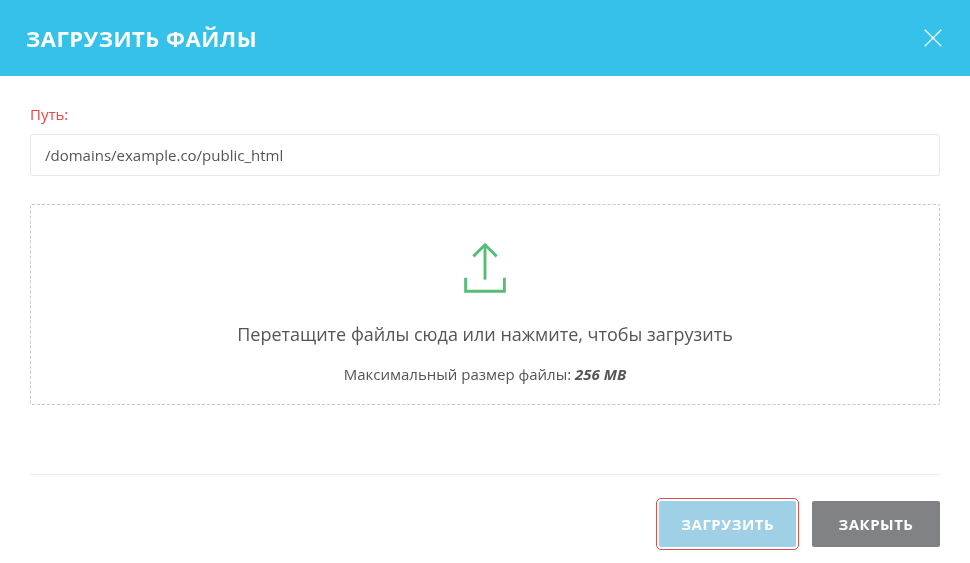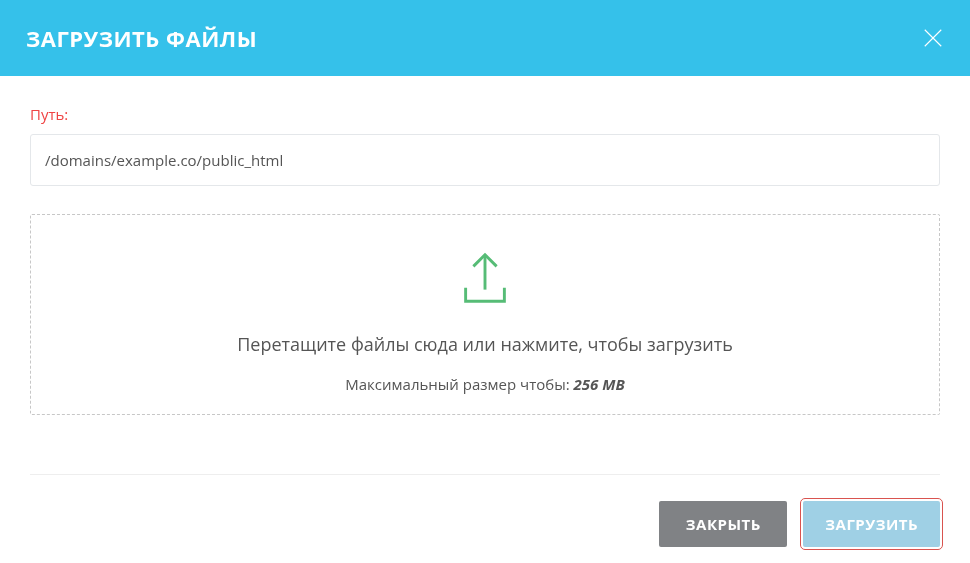--- a/index.html
+++ b/index.html
@@ -55,21 +55,21 @@
       flex: 1;
     }
     .path-label {
       display: block;
       font-size: 15px;
       color: #ef4444;
       margin-bottom: 10px;
     }
     .path-input {
       width: 100%;
-      height: 52px;
+      height: 42px;
       border: 1px solid #e4e7ea;
       border-radius: 3px;
       padding: 0 14px;
       font-size: 15px;
       color: #555;
       font-family: inherit;
       outline: none;
     }
     .dropzone {
       margin-top: 28px;
@@ -160,24 +160,24 @@
     <div class="dropzone">
       <div class="upload-icon">
         <svg viewBox="0 0 64 64">
           <line x1="32" y1="44" x2="32" y2="8"></line>
           <polyline points="20,20 32,8 44,20"></polyline>
           <polyline points="12,42 12,56 52,56 52,42"></polyline>
         </svg>
       </div>
       <div class="dropzone-text">Перетащите файлы сюда или нажмите, чтобы загрузить</div>
       <div class="maxsize-line">
-        <span>Максимальный размер чтобы: </span><span class="maxsize-value">256 MB</span>
+        <span>Максимальный размер файлы: </span><span class="maxsize-value">256 MB</span>
       </div>
     </div>
   </div>
 
   <hr class="separator">
 
   <div class="modal-footer">
+    <button class="btn btn-upload">ЗАГРУЗИТЬ</button>
     <button class="btn btn-close">ЗАКРЫТЬ</button>
-    <button class="btn btn-upload">ЗАГРУЗИТЬ</button>
   </div>
 </div>
 
 </body></html>

